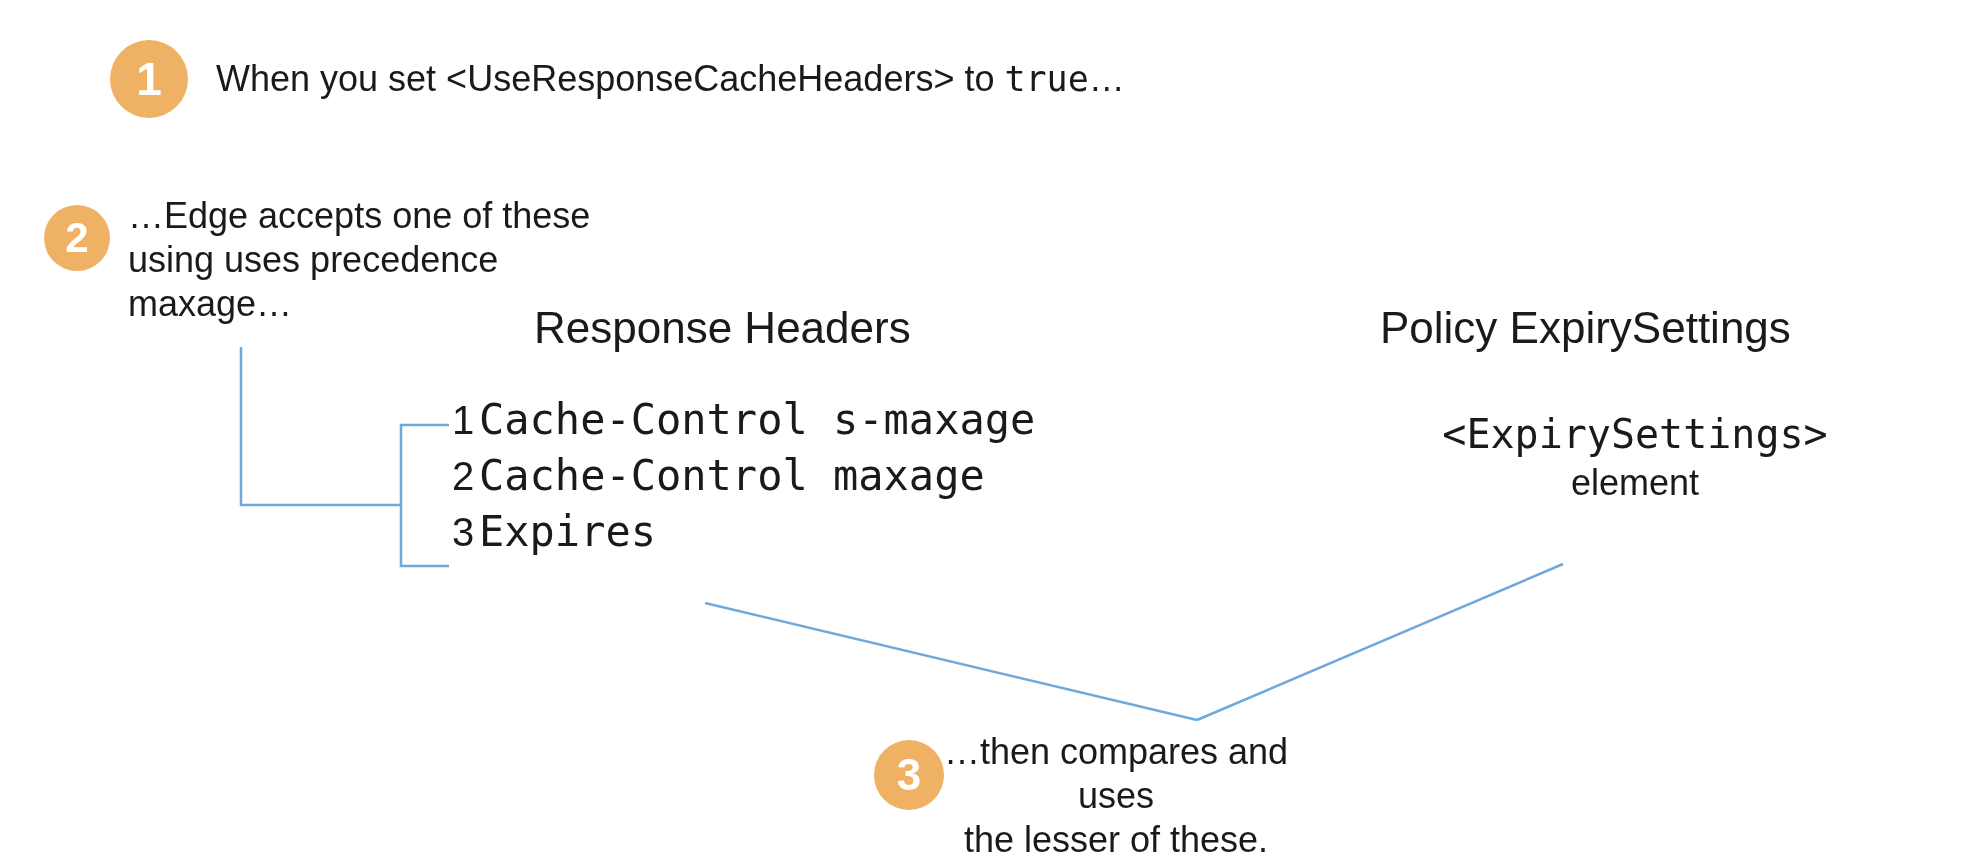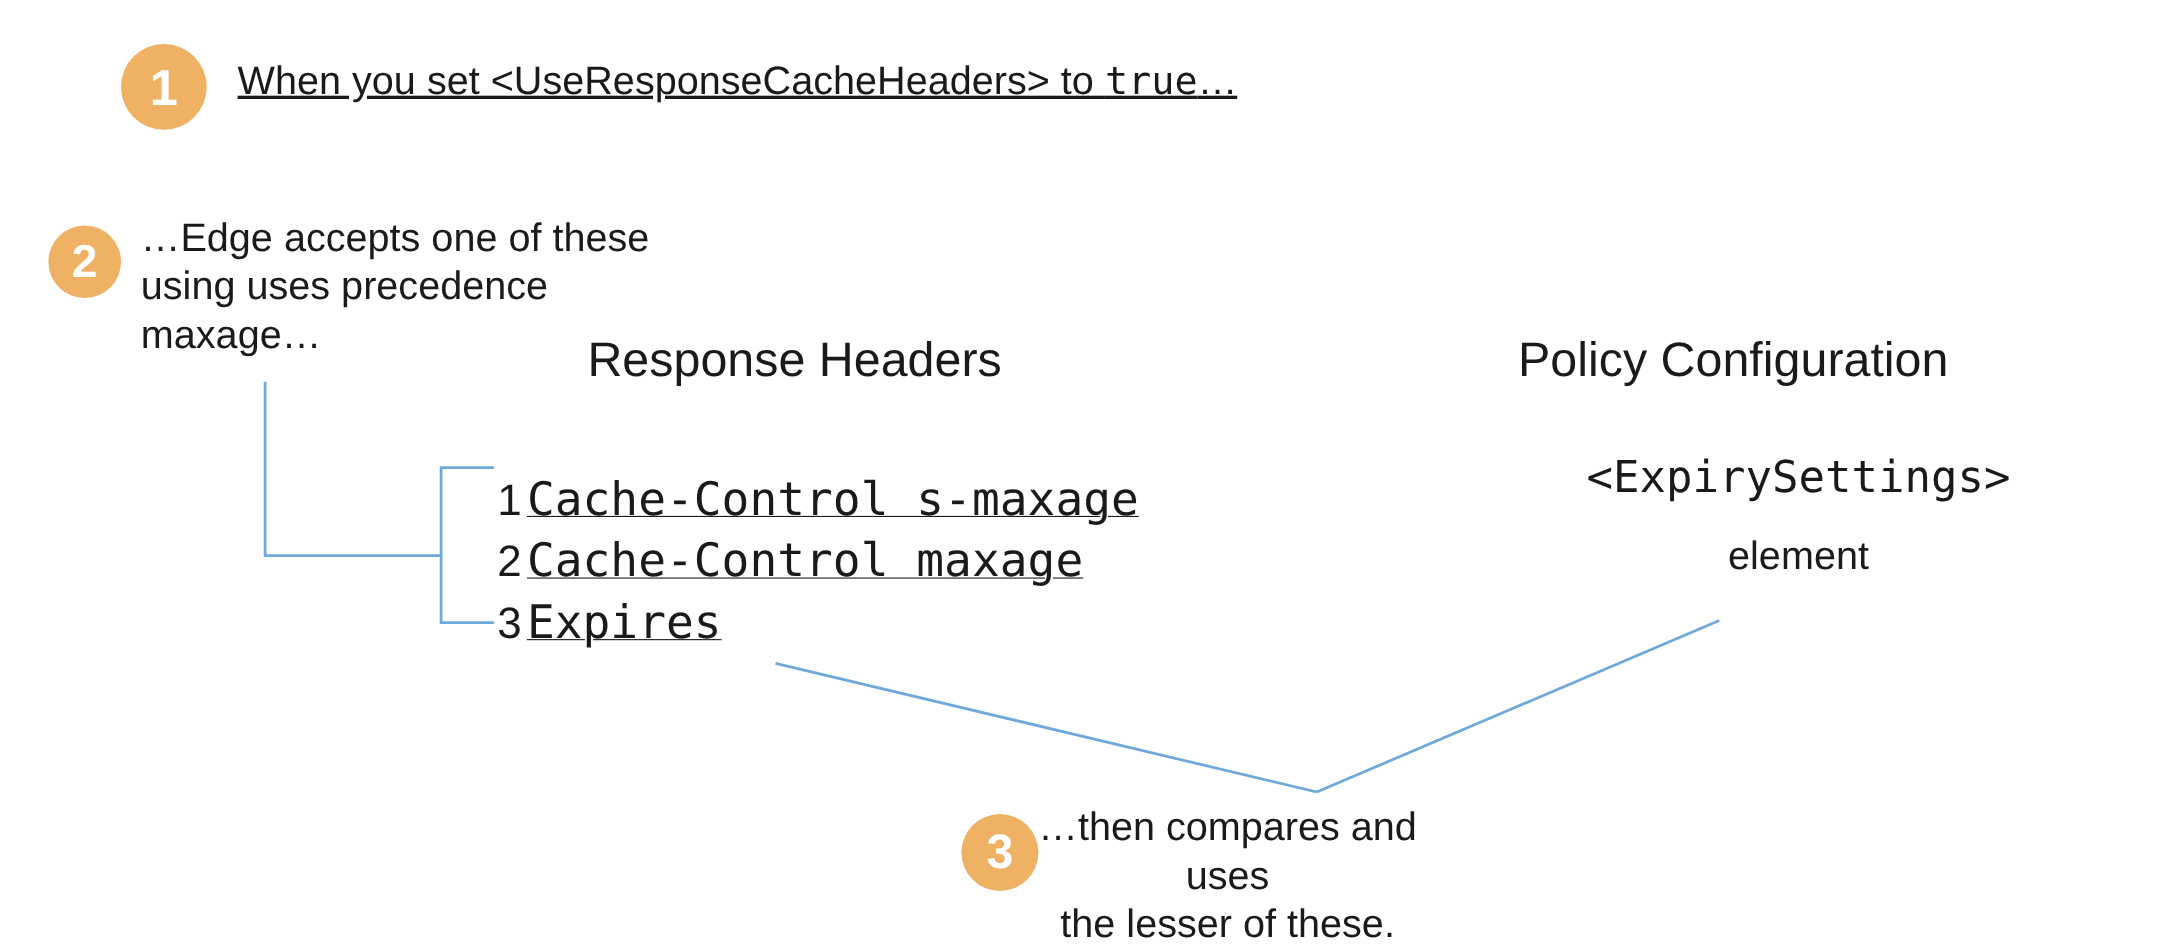--- a/index.html
+++ b/index.html
@@ -32,24 +32,23 @@
   }
   #badge1 { left: 110px; top: 40px;  width: 78px; height: 78px; font-size: 46px; }
   #badge2 { left: 44px;  top: 205px; width: 66px; height: 66px; font-size: 42px; }
   #badge3 { left: 874px; top: 740px; width: 70px; height: 70px; font-size: 44px; }
 
   .mono { font-family: "DejaVu Sans Mono", monospace; }
 
   .step1-text {
     position: absolute;
     left: 216px; top: 40px;
-    line-height: 65px;
+    line-height: 78px;
     font-size: 36px;
     white-space: nowrap;
-    text-decoration: underline;
   }
   .step1-text .mono { font-size: 35px; }
 
   .step2-text {
     position: absolute;
     left: 128px; top: 194px;
     font-size: 36px;
     line-height: 44px;
     white-space: nowrap;
   }
@@ -58,44 +57,43 @@
     position: absolute;
     top: 303px;
     font-size: 44px;
     white-space: nowrap;
   }
   #rh-heading { left: 534px;  width: 500px; }
   #pc-heading { left: 1380px; width: 510px; }
 
   .rh-list {
     position: absolute;
-    left: 452px; top: 426px;
+    left: 452px; top: 392px;
     line-height: 56px;
     white-space: nowrap;
-    text-decoration: underline;
   }
   .rh-item { height: 56px; }
   .rh-rank {
     display: inline-block;
     width: 27px;
     font-size: 40px;
   }
   .rh-label {
     font-family: "DejaVu Sans Mono", monospace;
     font-size: 42px;
   }
 
   .policy-block {
     position: absolute;
     left: 1380px; top: 398px;
     width: 510px;
     text-align: center;
   }
   .policy-code  { font-size: 40px; line-height: 1.2; margin-top: 12px; }
-  .policy-label { font-size: 36px; margin-top: 26px; }
+  .policy-label { font-size: 36px; margin-top: 4px; }
 
   .step3-text {
     position: absolute;
     left: 930px; top: 730px;
     width: 372px;
     text-align: center;
     font-size: 36px;
     line-height: 44px;
   }
 </style>
@@ -134,21 +132,21 @@
       <span class="rh-rank">1</span><span class="rh-label">Cache-Control s-maxage</span>
     </div>
     <div class="rh-item">
       <span class="rh-rank">2</span><span class="rh-label">Cache-Control maxage</span>
     </div>
     <div class="rh-item">
       <span class="rh-rank">3</span><span class="rh-label">Expires</span>
     </div>
   </div>
 
-  <div class="col-heading" id="pc-heading">Policy Configuration</div>
+  <div class="col-heading" id="pc-heading">Policy ExpirySettings</div>
 
   <div class="policy-block">
     <div class="policy-code mono">&lt;ExpirySettings&gt;</div>
     <div class="policy-label">element</div>
   </div>
 
   <div class="badge" id="badge3">
     <span>3</span>
   </div>
   <div class="step3-text">

